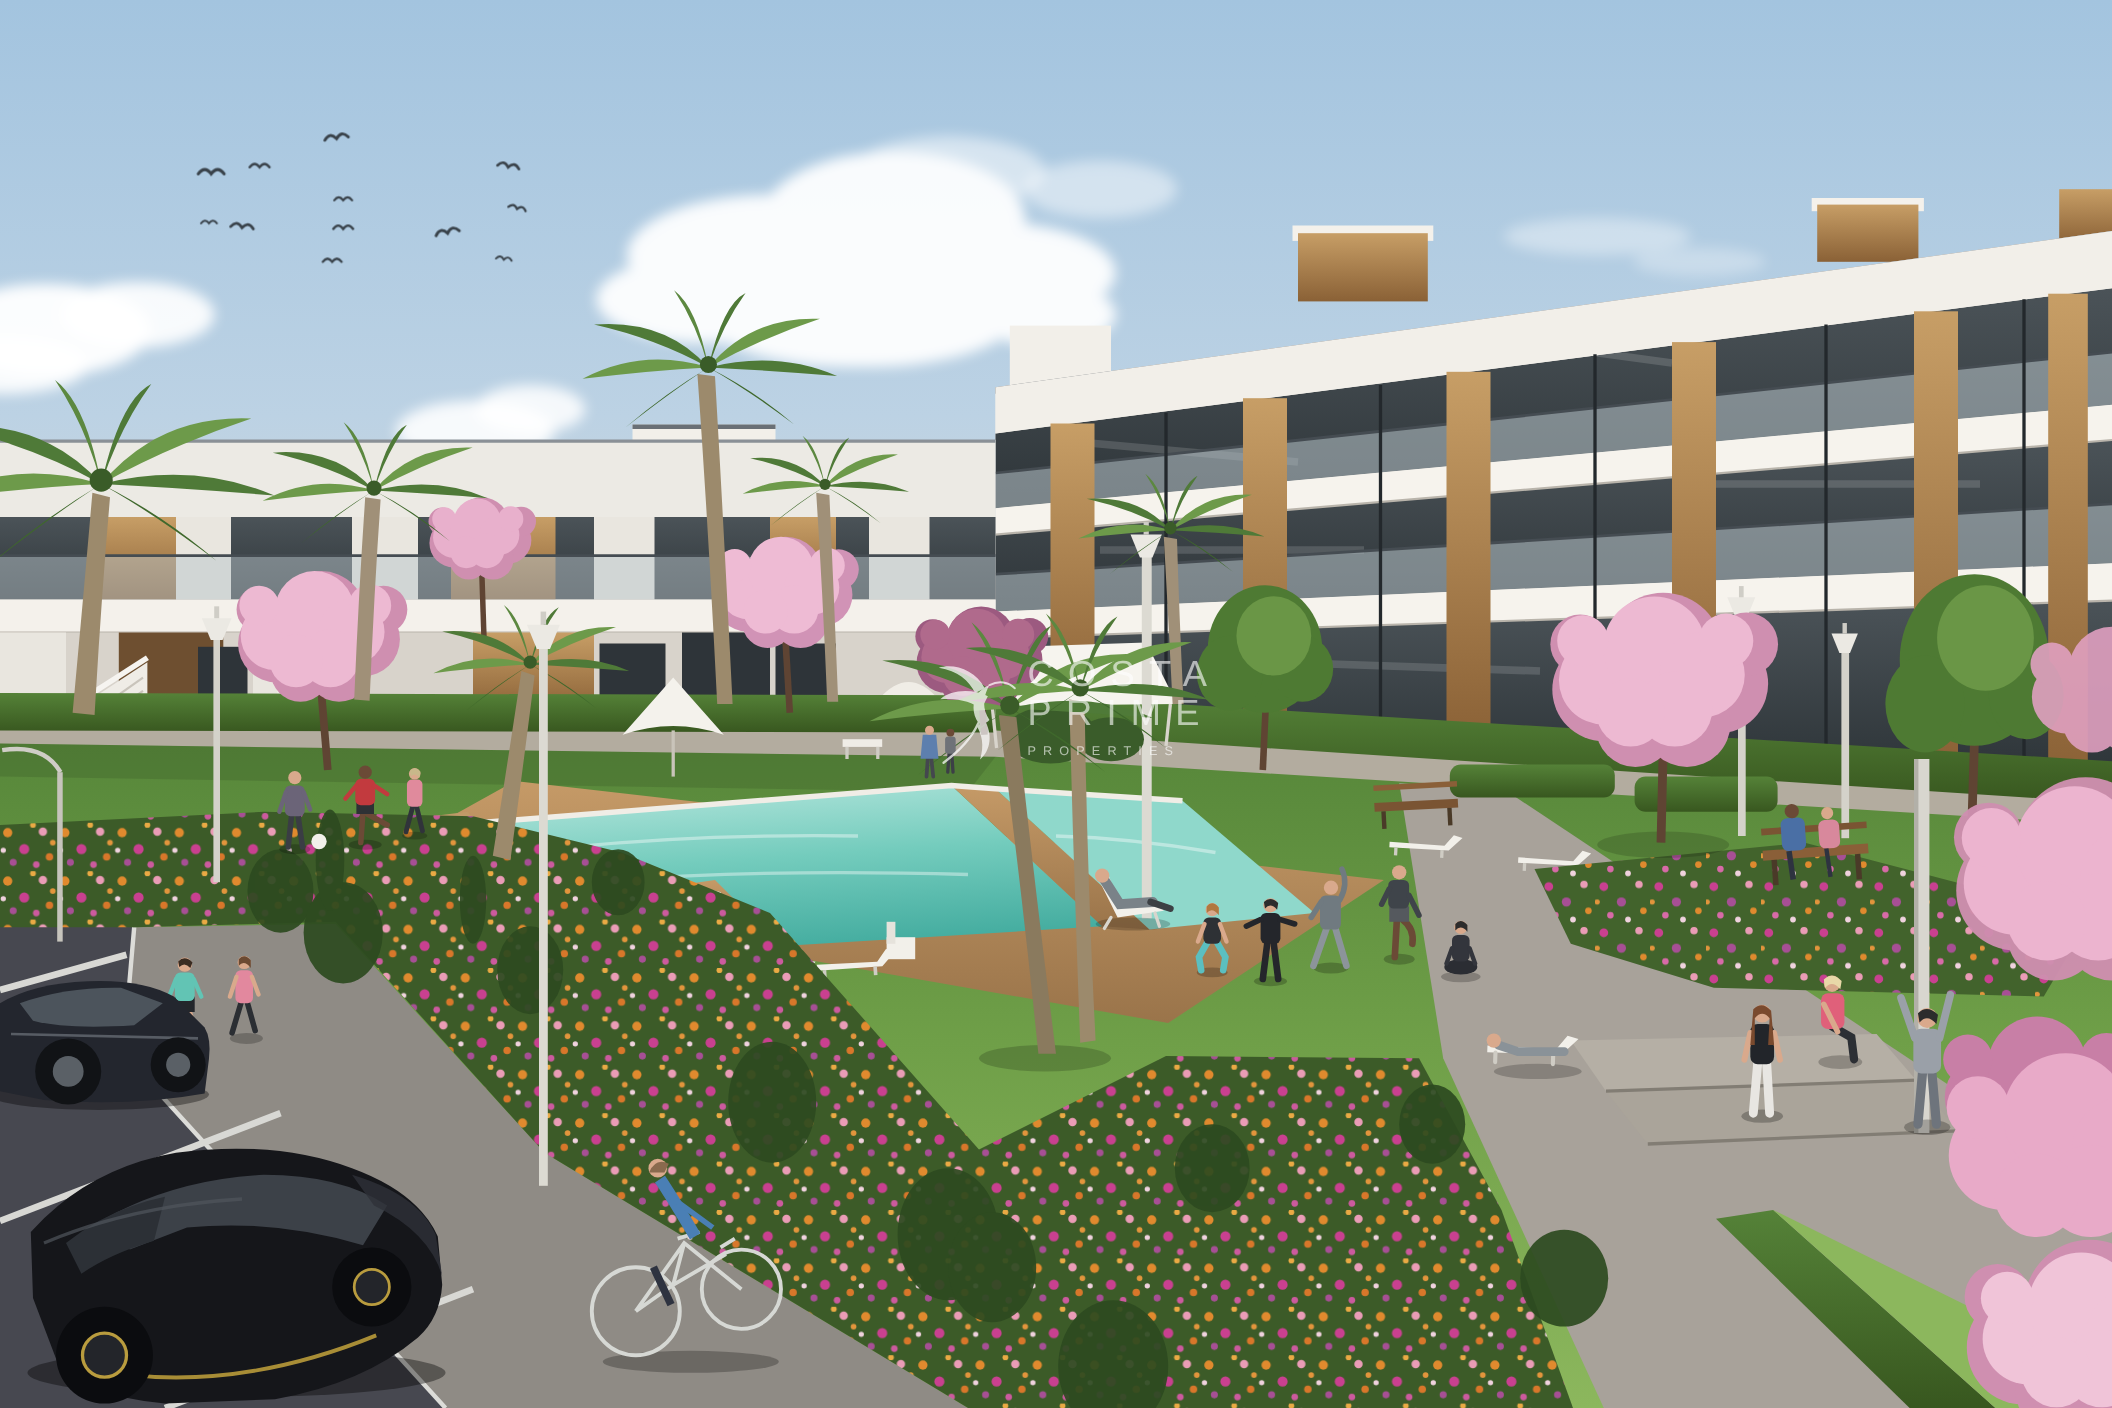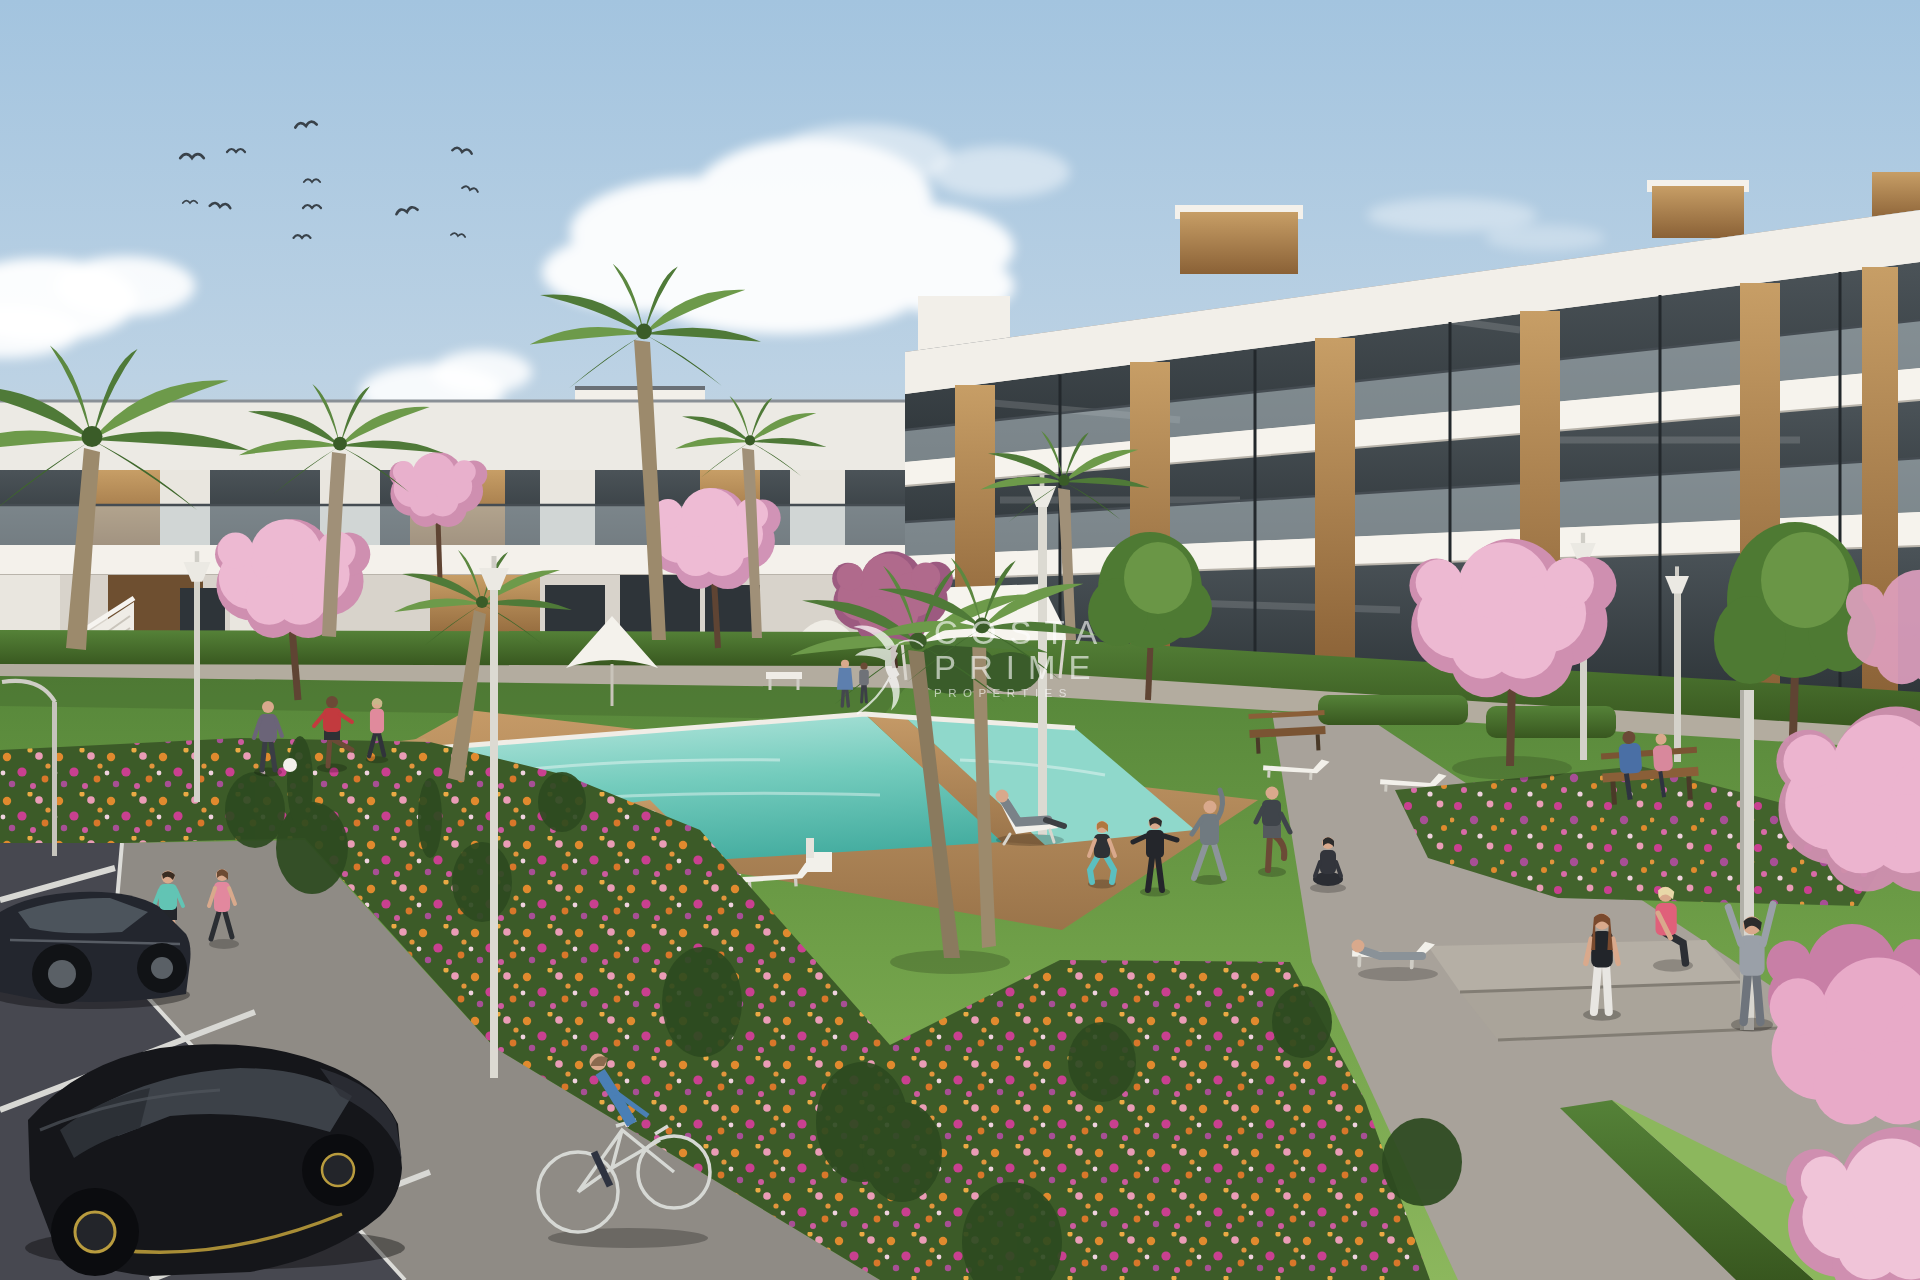--- a/index.html
+++ b/index.html
@@ -4,27 +4,27 @@
 <style>
   :root{
     --sky-top:#a6c6e0; --sky-horizon:#e6dbca;
   }
   html,body{margin:0;padding:0;}
   body{width:1920px;height:1280px;overflow:hidden;background:var(--sky-top);
        font-family:"Liberation Sans", sans-serif;}
   .stage{position:relative;width:1920px;height:1280px;overflow:hidden;}
   .stage svg.scene{position:absolute;left:0;top:0;}
   .watermark{
-    position:absolute;left:852px;top:616px;display:flex;align-items:flex-start;
+    position:absolute;left:852px;top:596px;display:flex;align-items:flex-start;
     color:rgba(255,255,255,0.78);z-index:5;pointer-events:none;
   }
   .wm-logo{width:72px;height:100px;margin-right:10px;margin-top:2px;opacity:.92;}
   .wm-text{display:flex;flex-direction:column;}
   .wm-line{font-size:33px;font-weight:400;letter-spacing:13px;line-height:1.06;white-space:nowrap;}
-  .wm-sub{font-size:11.5px;font-weight:400;letter-spacing:6.5px;margin-top:1px;white-space:nowrap;}
+  .wm-sub{font-size:11.5px;font-weight:400;letter-spacing:6.5px;margin-top:11px;white-space:nowrap;}
 </style>
 <title>COSTA PRIME PROPERTIES</title></head>
 <body>
 
 <div class="stage">
 
 <svg class="scene" width="1920" height="1280" viewBox="0 0 1920 1280">
   <defs>
     <linearGradient id="skyG" x1="0" y1="0" x2="0" y2="1">
       <stop offset="0" stop-color="#a3c4df"></stop>

